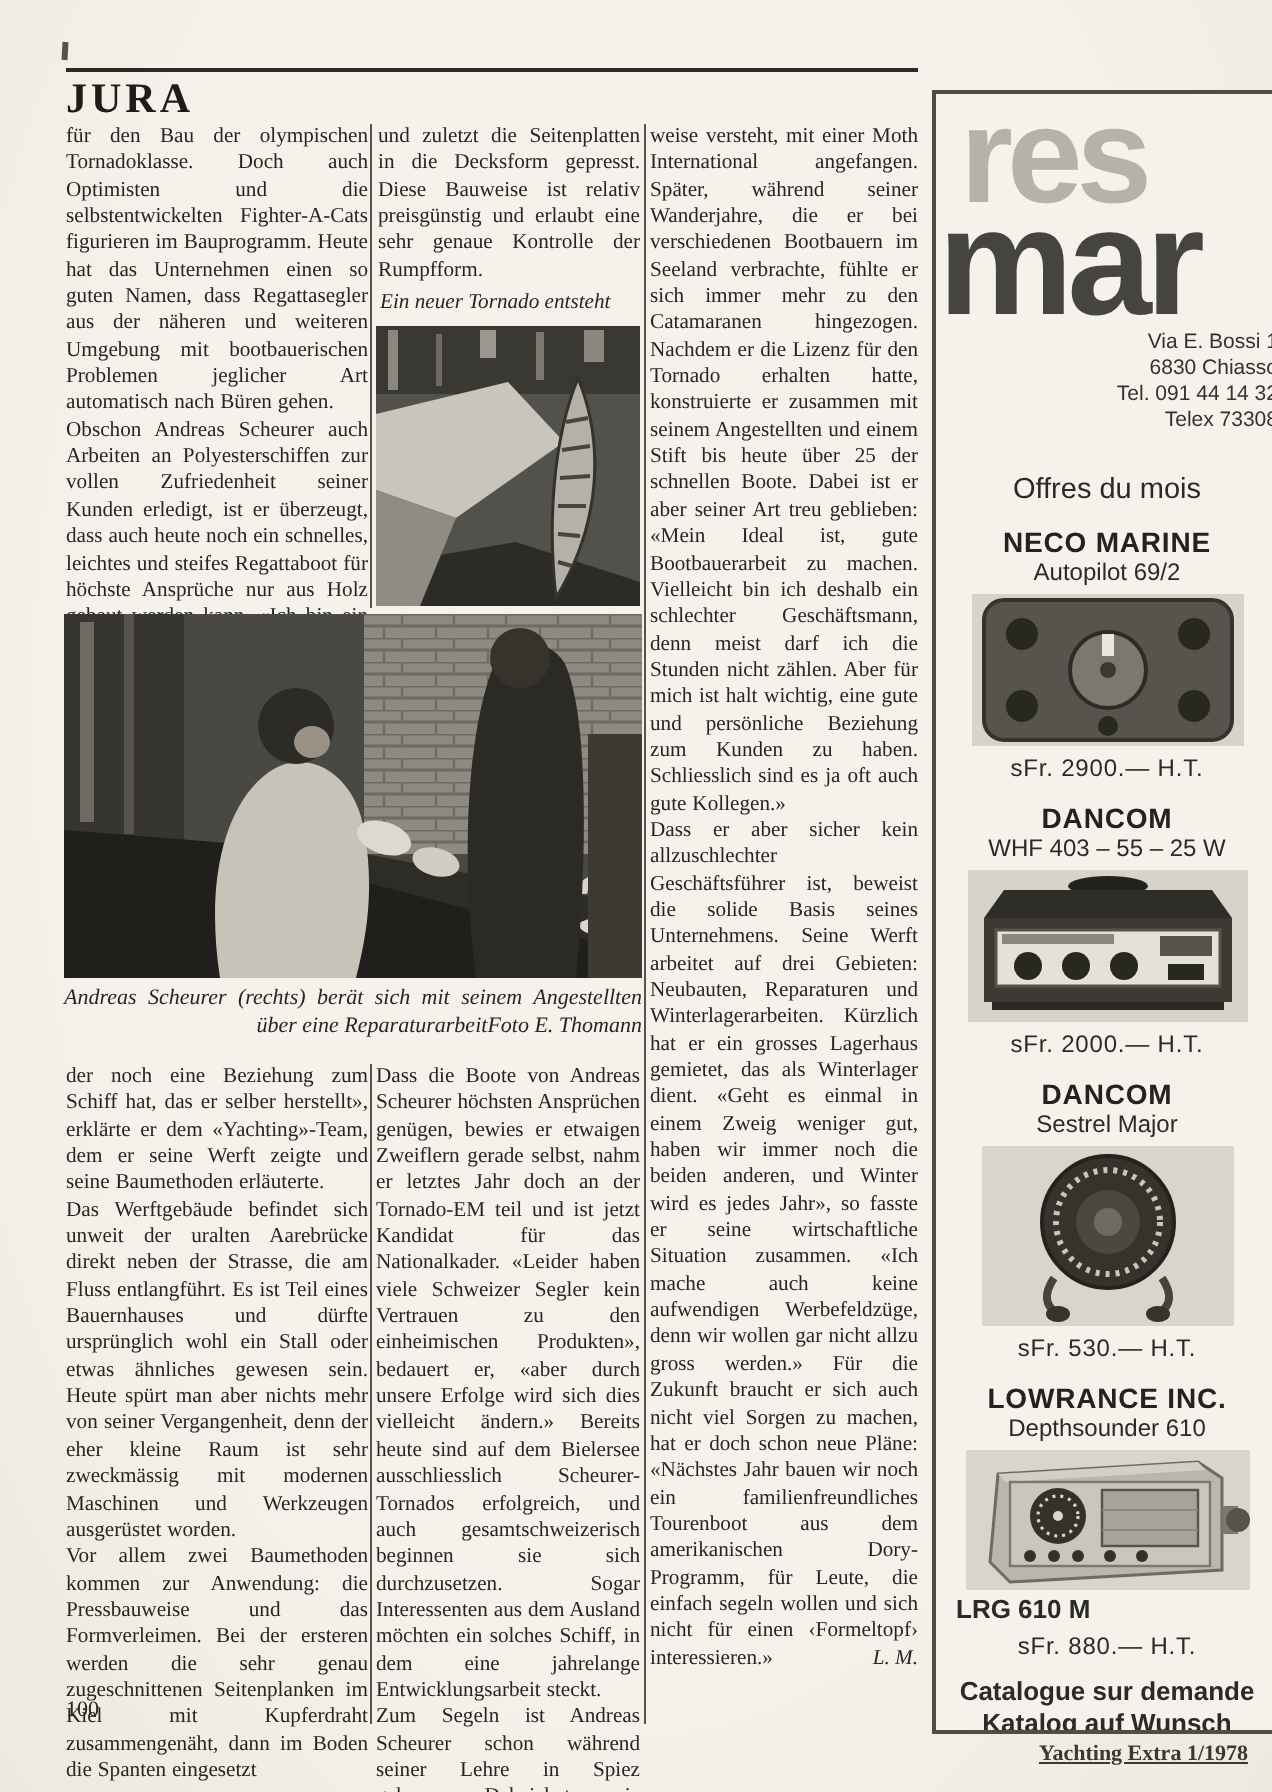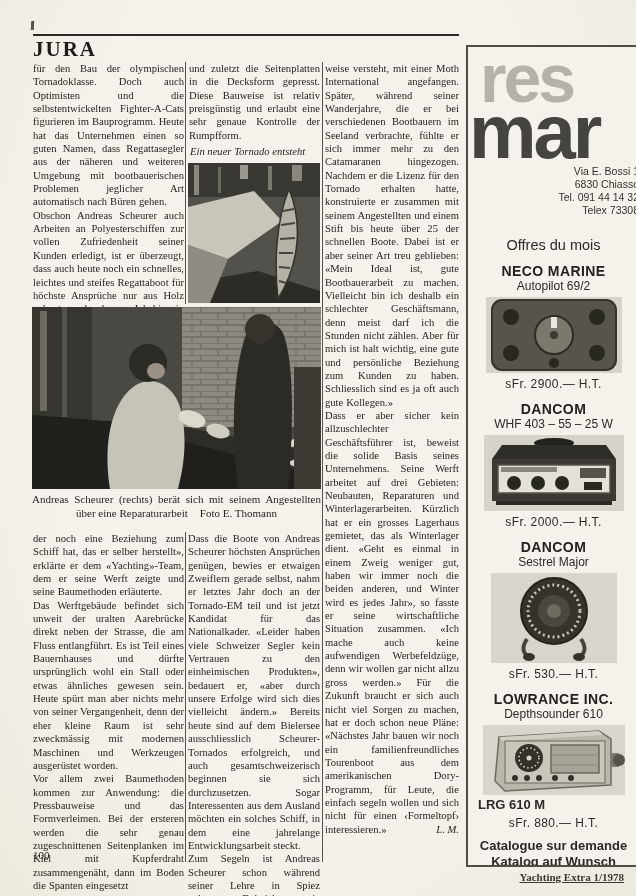--- a/index.html
+++ b/index.html
@@ -28,24 +28,24 @@
   .byline{font-style:italic;text-align:right;margin-top:-13.35px;font-size:10.6px;line-height:13.35px;}
   .caption1{
     position:absolute;left:190px;top:146px;width:131px;
     font-style:italic;font-size:10.6px;color:#26251f;
   }
   .photo{position:absolute;display:block;}
   .photo1{left:188px;top:163px;}
   .photo2{left:32px;top:307px;}
   .caption2{
     position:absolute;left:32px;top:493px;width:289px;
-    font-size:11px;line-height:13.8px;color:#26251f;
+    font-style:italic;font-size:11px;line-height:13.8px;color:#26251f;
   }
   .cap-line1{text-align:justify;text-align-last:justify;}
-  .cap-line2{display:flex;justify-content:center;gap:12px;}
+  .cap-line2{display:flex;justify-content:flex-end;}
   .pagenum{position:absolute;left:33px;top:849px;font-size:11px;}
   .vrule{position:absolute;width:1px;background:#55534b;}
   .vr1{left:185px;top:62px;height:242px;}
   .vr2{left:185px;top:532px;height:330px;}
   .vr3{left:322px;top:62px;height:800px;}
 
   
   .ad-box{
     position:absolute;left:466px;top:45px;width:175px;height:822px;
     box-sizing:border-box;border:2px solid #4f4d46;background:#f4f2ea;

